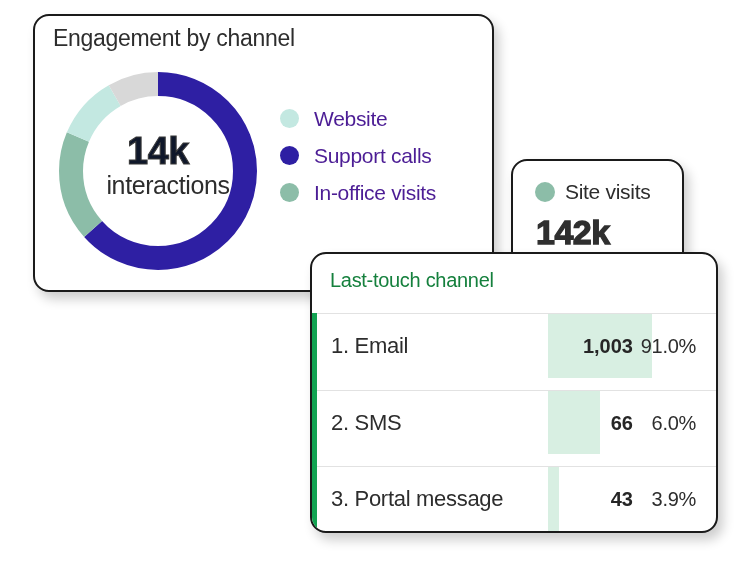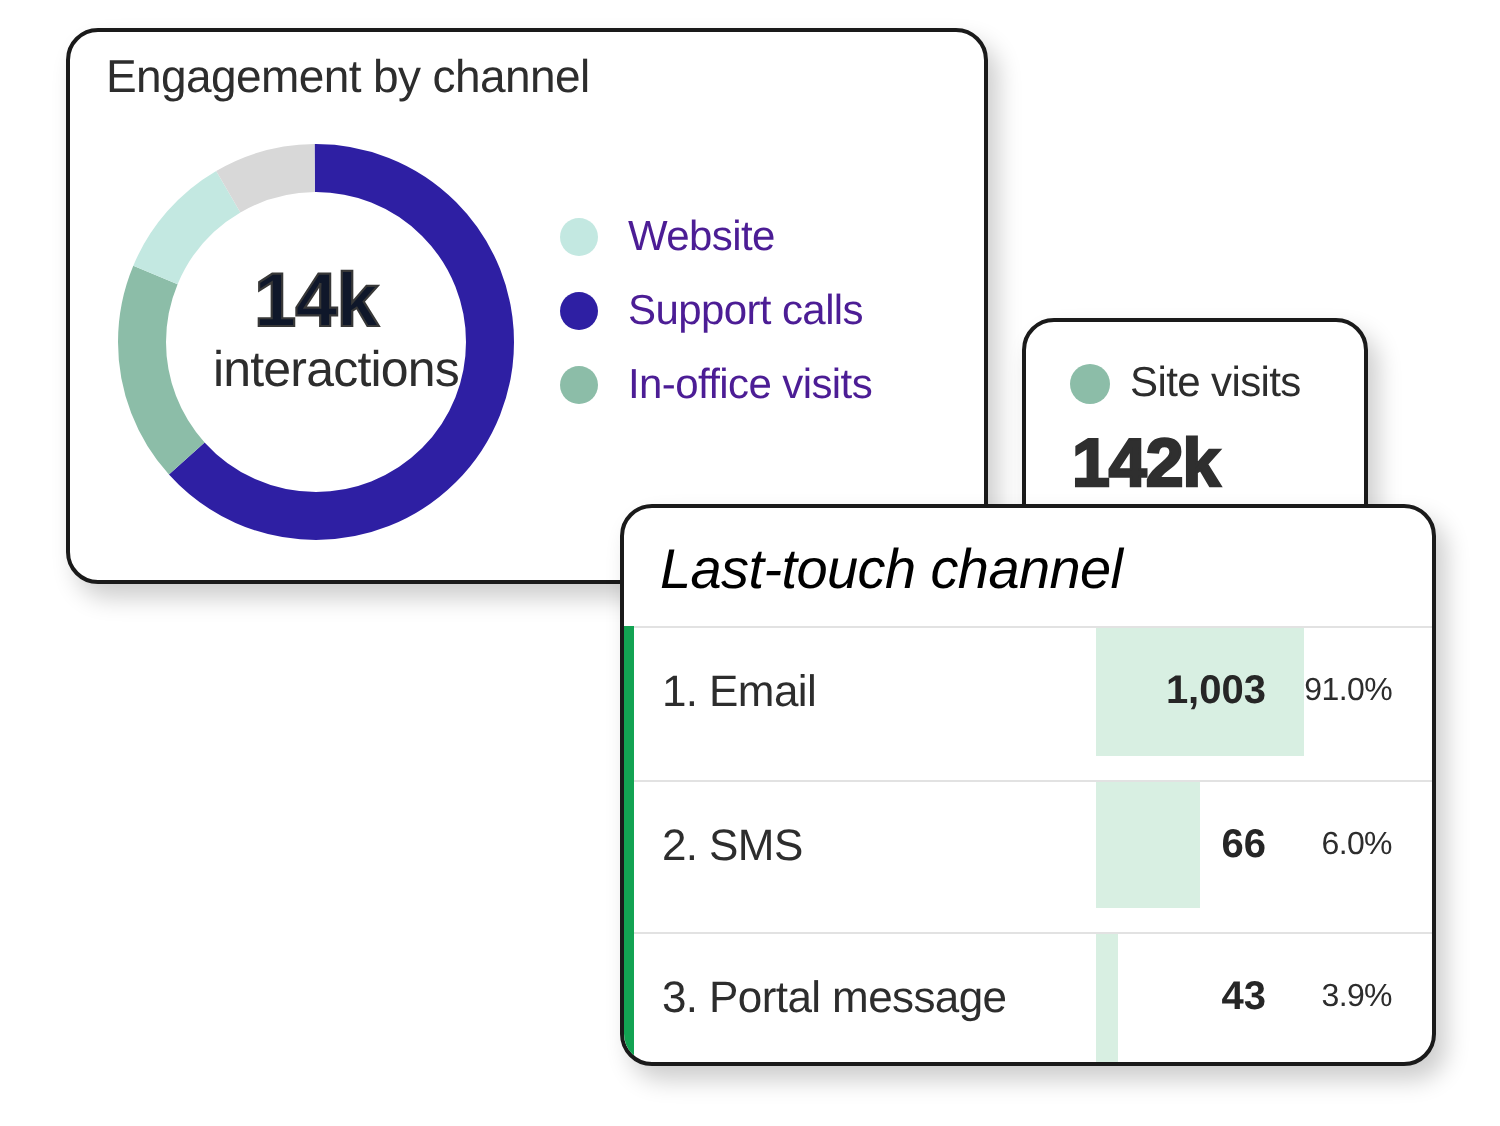--- a/index.html
+++ b/index.html
@@ -19,28 +19,28 @@
   .legend-dot { width:19px; height:19px; border-radius:50%; margin-right:15px; flex:none; }
   .legend-label { font-size:21px; letter-spacing:-0.3px; color:#4c1d95; }
   
   #card-site-visits { left:511px; top:113px; width:169px; height:111px; z-index:1;margin-top:46px; }
   .sv-row { position:absolute; left:22px; top:21px; display:flex; align-items:center; height:20px; }
   .sv-dot { width:20px; height:20px; border-radius:50%; margin-right:10px; }
   .sv-label { font-size:21px; letter-spacing:-0.3px; color:#2d2d2d; }
   .sv-value { position:absolute; left:23px; top:54px; font-size:34px; font-weight:bold; color:#2f2f2f; -webkit-text-stroke:1.3px #2f2f2f; line-height:1; letter-spacing:-0.5px; }
   
   #card-last-touch { left:310px; top:252px; width:404px; height:277px; z-index:2; }
-  .c3-title { position:absolute; left:18px; top:13px; font-size:28px; letter-spacing:-0.3px; line-height:1.3; color:#000000;font-style:italic; }
+  .c3-title { position:absolute; left:18px; top:13px; font-size:20px; letter-spacing:-0.3px; line-height:1.3; color:#15803d; }
   .table-body { position:absolute; left:0; top:59px; right:0; bottom:0; display:flex; flex-direction:column; border-bottom-left-radius:14px; border-bottom-right-radius:14px; overflow:hidden;gap:12px; }
   .accent-bar { position:absolute; left:0; top:0; bottom:0; width:5px; z-index:3; }
   .t-row { position:relative; flex:1; display:flex; align-items:center; border-top:1px solid #e2e2e2; }
   .t-bar { position:absolute; left:236px; top:0; bottom:0; z-index:0; }
   .t-label { margin-left:19px; font-size:22px; letter-spacing:-0.3px; position:relative; z-index:1; }
   .t-val { position:absolute; right:83px; top:50%; transform:translateY(-50%); font-size:20px; font-weight:bold; z-index:1; color:#262626; }
-  .t-pct { position:absolute; right:20px; top:50%; transform:translateY(-50%); font-size:16px; z-index:1; color:#2d2d2d; letter-spacing:-0.3px; }
+  .t-pct { position:absolute; right:20px; top:50%; transform:translateY(-50%); font-size:20px; z-index:1; color:#2d2d2d; letter-spacing:-0.3px; }
 </style>
 </head>
 <body>
 
 <div class="card" id="card-engagement">
   <div class="c1-title">Engagement by channel</div>
   <svg id="donut-svg" viewBox="0 0 200 200">
       <circle cx="100" cy="100" r="87" fill="none" stroke="#2e1fa3" stroke-width="24" pathLength="100" stroke-dasharray="63.4 36.6" stroke-dashoffset="0" transform="rotate(-90 100 100)"></circle>
       <circle cx="100" cy="100" r="87" fill="none" stroke="#8cbda8" stroke-width="24" pathLength="100" stroke-dasharray="18 82" stroke-dashoffset="-63.4" transform="rotate(-90 100 100)"></circle>
       <circle cx="100" cy="100" r="87" fill="none" stroke="#c3e8e1" stroke-width="24" pathLength="100" stroke-dasharray="10.299999999999999 89.7" stroke-dashoffset="-81.4" transform="rotate(-90 100 100)"></circle>

